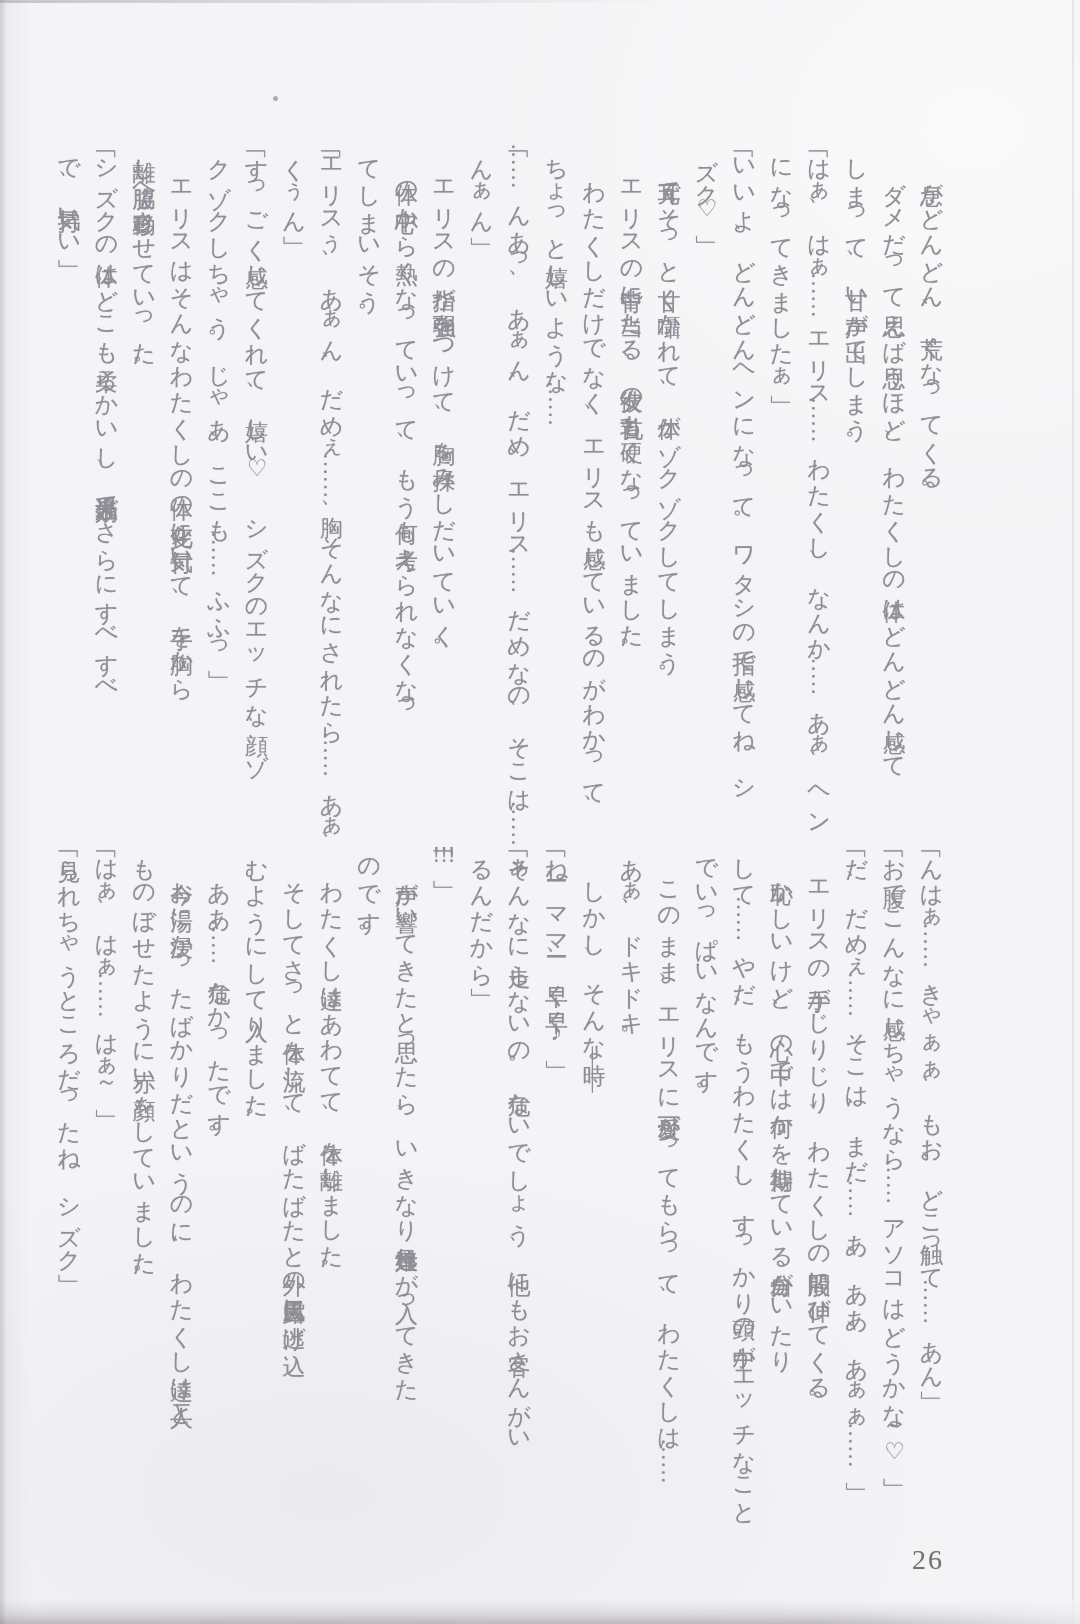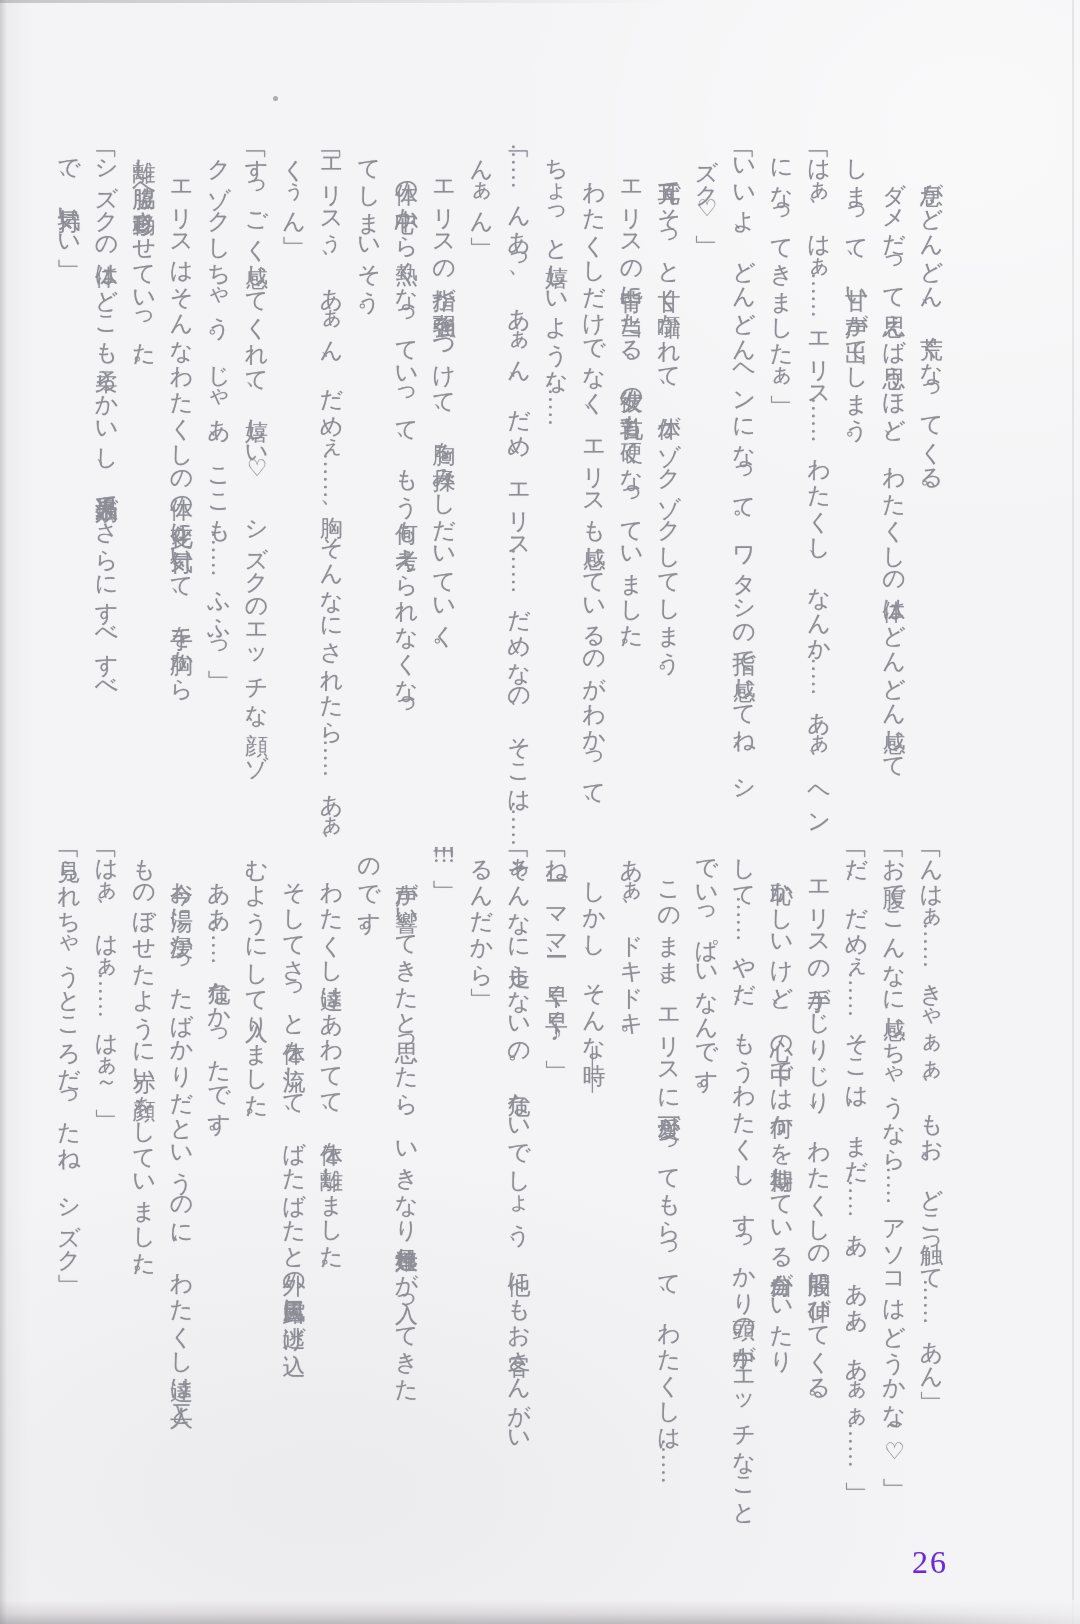--- a/index.html
+++ b/index.html
@@ -52,23 +52,23 @@
   }
   .lower-block {
     top: 843px;
     right: 130px;
     height: 660px;
   }
   .page-number {
     position: absolute;
     left: 912px;
     top: 1544px;
-    font-size: 32px;
+    font-size: 28px;
     letter-spacing: 2px;
-    color: #6d28d9;
+    color: #737373;
     text-shadow: 0 0 1px rgba(143,142,150,0.4);
   }
   
   .edge-top {
     position: absolute;
     left: 0; top: 0;
     width: 62%; height: 3px;
     background: linear-gradient(to right, rgba(130,128,134,0.40), rgba(130,128,134,0));
   }
   .edge-left {

